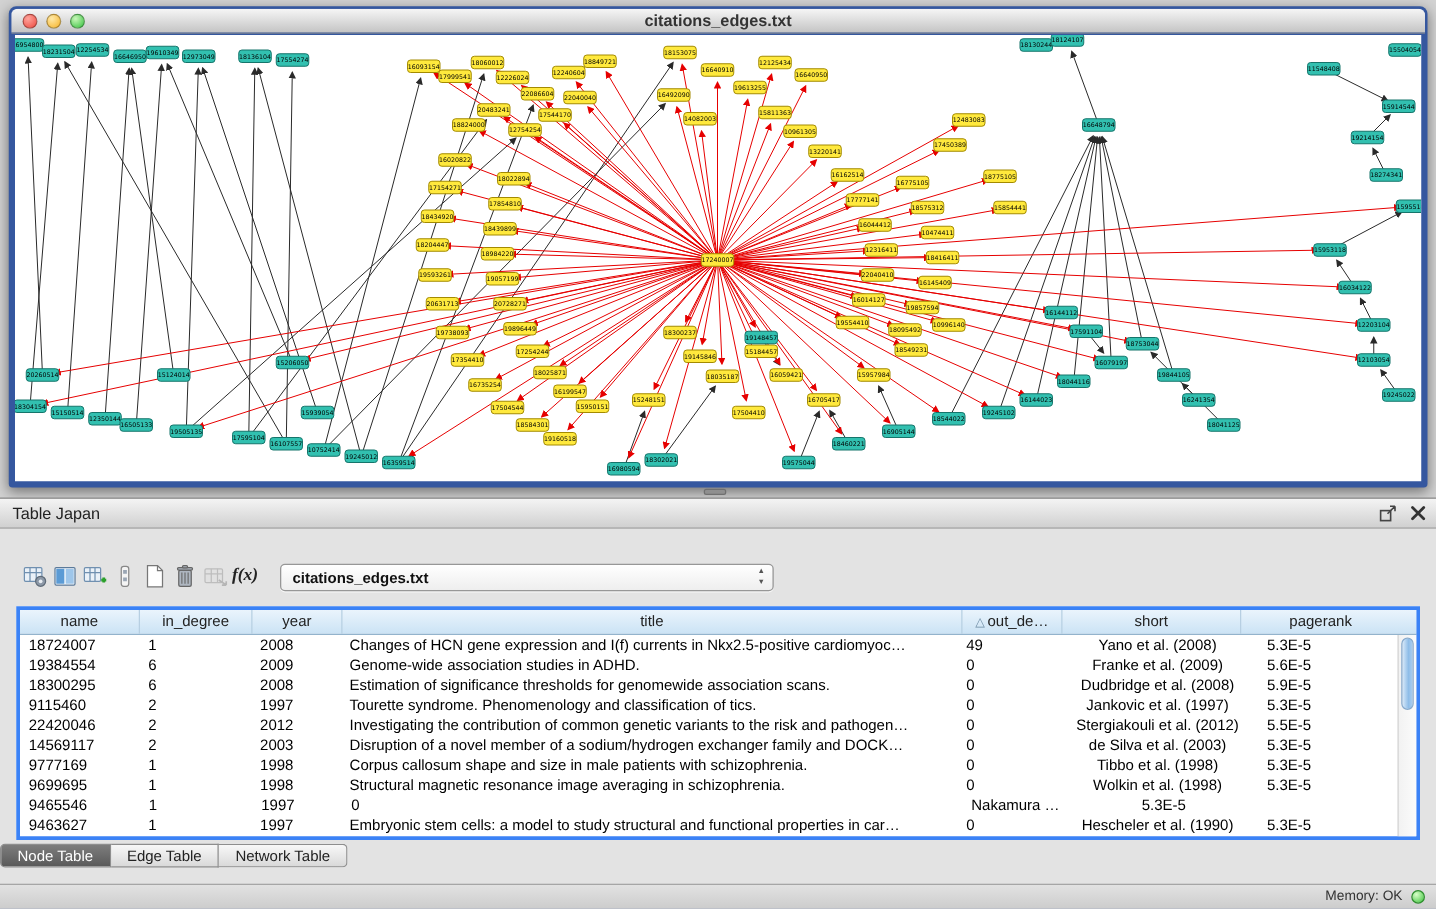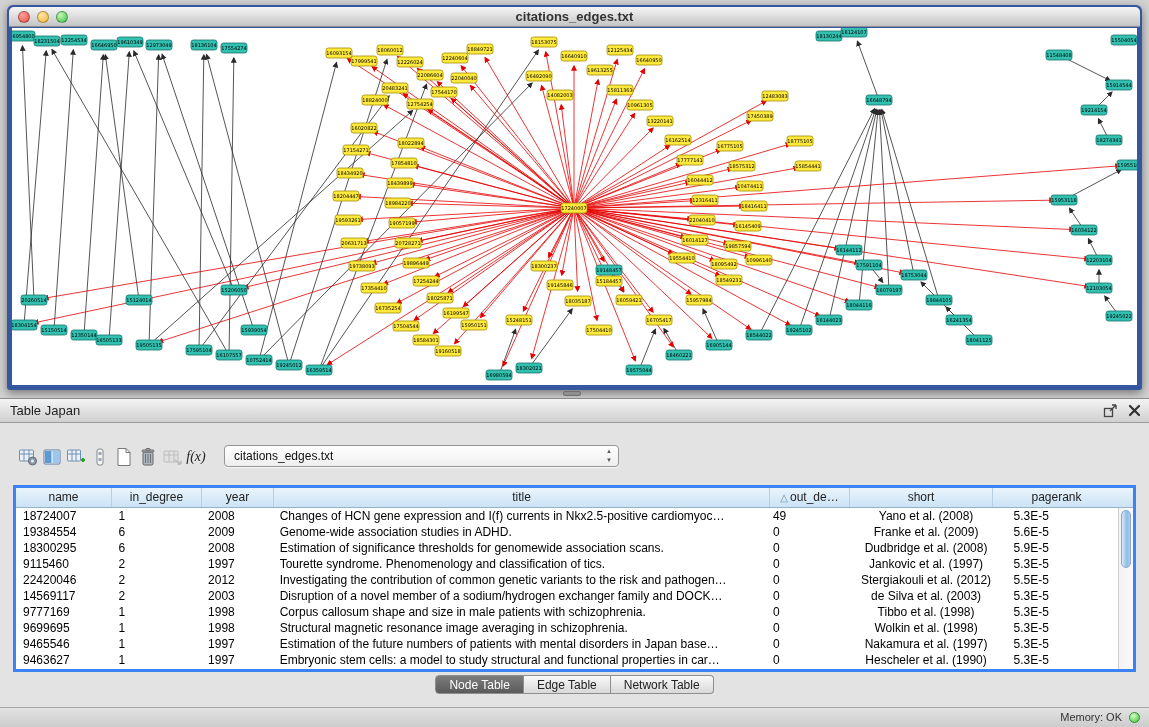--- a/index.html
+++ b/index.html
@@ -51,21 +51,21 @@
   .panel-title { position:absolute; left:10px; top:0; line-height:24px; font-size:13px; color:#222; }
   .panel-bar-icons { position:absolute; right:8px; top:4px; display:flex; gap:10px; align-items:center; }
   .panel-bar-icons svg { display:block; }
 
   .panel-body {
     position:absolute; left:0; top:423px; width:1149px; height:284px;
     background:#e3e3e3;
   }
 
   
-  .toolbar { position:absolute; left:16px; top:22px; height:28px; display:flex; align-items:flex-start; gap:0; }
+  .toolbar { position:absolute; left:16px; top:22px; height:28px; display:flex; align-items:flex-end; gap:0;font-weight:bold; }
   .tool-icon { width:24px; height:24px; display:flex; align-items:center; justify-content:center; border-radius:3px; }
   .tool-icon svg { display:block; }
   .fx-label { font-family:"Liberation Serif", serif; font-style:italic; font-size:14px; color:#222; }
   .combo {
     margin-left:16px; width:395px; height:22px; position:relative;
     background:linear-gradient(#ffffff,#eeeeee);
     border:1px solid #979797; border-radius:4px;
     font-size:12px; line-height:20px; color:#111; padding:0 26px 0 9px;
     box-shadow:0 1px 0 rgba(255,255,255,.7);
     white-space:nowrap; overflow:hidden;
@@ -103,21 +103,21 @@
     background:linear-gradient(90deg,#f2f2f2,#fbfbfb);
     border-left:1px solid #cfcfcf;
   }
   .vthumb {
     position:absolute; left:2px; right:2px; top:2px; height:58px; border-radius:6px;
     background:linear-gradient(90deg,#d8e9f9,#8fbde8 60%,#aacdee);
     border:1px solid #86a9cc;
   }
 
   
-  .tabs { position:absolute; left:0; right:0; top:252px; display:flex; justify-content:center; }
+  .tabs { position:absolute; left:0; right:0; top:252px; display:flex; }
   .tab {
     height:19px; line-height:18px; font-size:12px; padding:0 13px;
     background:linear-gradient(#f8f8f8,#d9d9d9); color:#222;
     border:1px solid #8e8e8e; border-left:none; cursor:default;
   }
   .tab:first-child { border-left:1px solid #8e8e8e; border-radius:4px 0 0 4px; }
   .tab:last-child { border-radius:0 4px 4px 0; }
   .tab.active { background:linear-gradient(#7d7d7d,#5a5a5a); color:#fff; }
 
   
@@ -978,21 +978,20 @@
           <div class="tcell">1998</div>
           <div class="tcell">Structural magnetic resonance image averaging in schizophrenia.</div>
           <div class="tcell">0</div>
           <div class="tcell">Wolkin et al. (1998)</div>
           <div class="tcell">5.3E-5</div>
         </div>
         <div class="trow">
           <div class="tcell">9465546</div>
           <div class="tcell">1</div>
           <div class="tcell">1997</div>
-          <div class="tcell">Estimation of the future numbers of patients with mental disorders in Japan base…</div>
           <div class="tcell">0</div>
           <div class="tcell">Nakamura et al. (1997)</div>
           <div class="tcell">5.3E-5</div>
         </div>
         <div class="trow">
           <div class="tcell">9463627</div>
           <div class="tcell">1</div>
           <div class="tcell">1997</div>
           <div class="tcell">Embryonic stem cells: a model to study structural and functional properties in car…</div>
           <div class="tcell">0</div>

